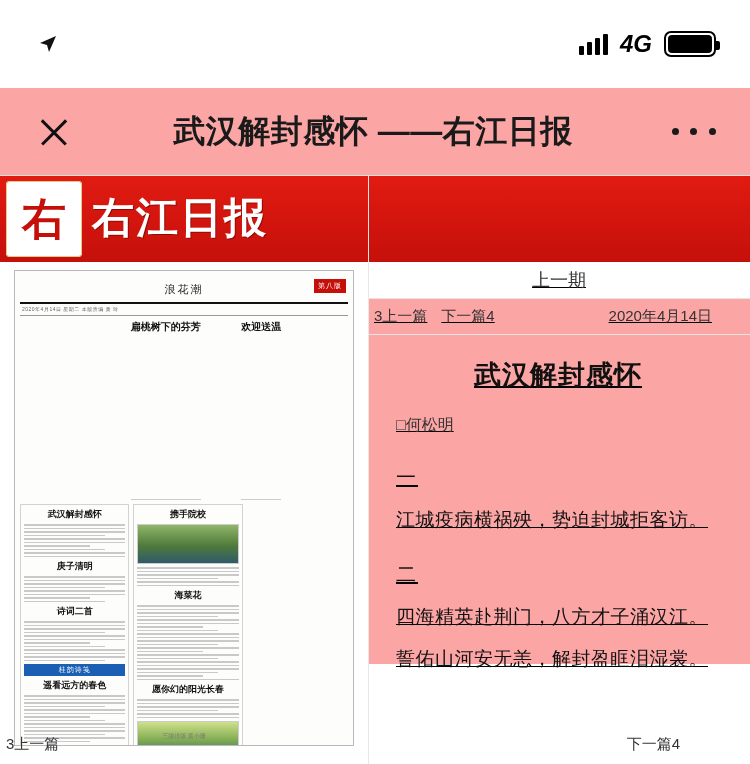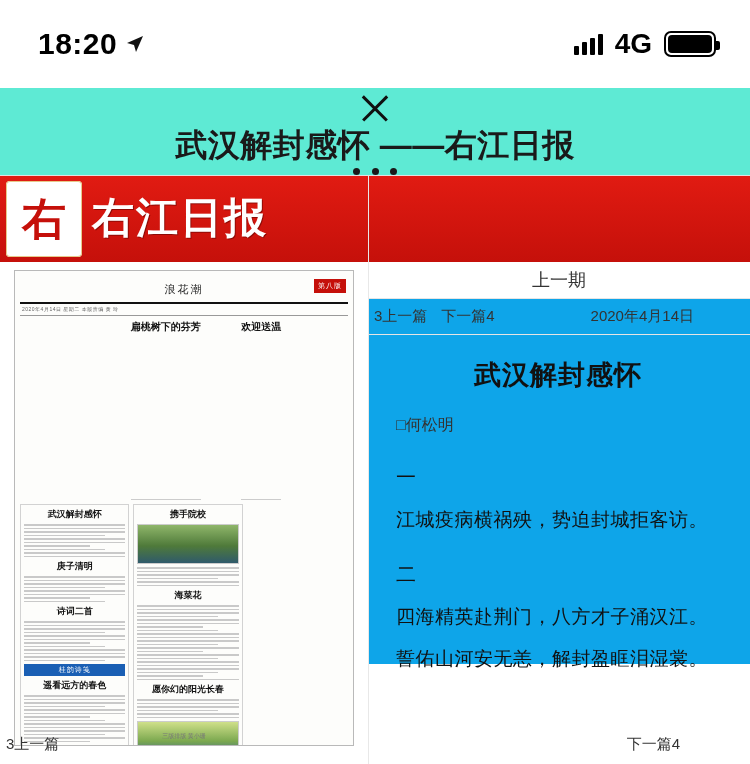--- a/index.html
+++ b/index.html
@@ -55,22 +55,23 @@
     display: block;
     width: 5px;
     background: #000;
     border-radius: 1px;
   }
   .signal-bars i:nth-child(1) { height: 9px; }
   .signal-bars i:nth-child(2) { height: 13px; }
   .signal-bars i:nth-child(3) { height: 17px; }
   .signal-bars i:nth-child(4) { height: 21px; }
   .net-label {
-    font-size: 28px;
+    font-size: 24px;
     font-weight: bold;
+    font-style: italic;
   }
   .battery {
     width: 52px;
     height: 26px;
     border: 2px solid #000;
     border-radius: 7px;
     position: relative;
     box-sizing: border-box;
     padding: 2px;
   }
@@ -87,28 +88,27 @@
   .battery span {
     display: block;
     height: 100%;
     background: #000;
     border-radius: 4px;
   }
 
   
   .nav-bar {
     height: 88px;
-    background: #5eead4;
+    background: #fca5a5;
     display: flex;
     align-items: center;
     justify-content: space-between;
     padding: 0 34px;
     box-sizing: border-box;
     border-bottom: 1px solid #e2e2e2;
-    flex-direction: column;
   }
   .nav-close {
     width: 40px;
     height: 40px;
     position: relative;
     cursor: pointer;
   }
   .nav-close::before, .nav-close::after {
     content: "";
     position: absolute;
@@ -209,21 +209,22 @@
   .col-left {
     width: 368px;
     background: #ffffff;
     position: relative;
     padding: 8px 6px 0 14px;
     box-sizing: border-box;
   }
   .col-right {
     flex: 1;
     position: relative;
-    background: #0ea5e9;
+    background: #fca5a5;
+    text-decoration: underline;
   }
 
   
   .paper {
     width: 340px;
     height: 476px;
     background: #fdfdfb;
     border: 1px solid #b9b9b9;
     box-sizing: border-box;
     padding: 5px;
@@ -362,21 +363,21 @@
     display: flex;
     align-items: center;
     font-size: 15px;
     color: #333;
     padding: 0 4px 0 6px;
     box-sizing: border-box;
     gap: 4px;
   }
   .nav-strip .prev { white-space: nowrap; }
   .nav-strip .next { white-space: nowrap; margin-left: 10px; }
-  .nav-strip .date { margin-left: auto; margin-right: 52px; white-space: nowrap; text-align: center; }
+  .nav-strip .date { margin-left: auto; margin-right: 34px; white-space: nowrap; text-align: center; }
 
   .article {
     padding: 22px 28px 0 26px;
     box-sizing: border-box;
   }
   .article-title {
     font-size: 27px;
     font-weight: bold;
     text-align: center;
     color: #111;
@@ -425,21 +426,20 @@
     bottom: 0;
     width: 1px;
     background: #e8e8e8;
   }
 </style>
 </head>
 <body>
 
 <div class="status-bar">
   <div class="status-left">
-    <span class="status-time">18:20</span>
     <span class="location-icon">
       <svg width="20" height="20" viewBox="0 0 20 20">
           <path d="M18 2 L2 9 L9 11 L11 18 Z" fill="#111"></path>
         </svg>
     </span>
   </div>
   <div class="status-right">
     <span class="signal-bars">
         <i></i>
         <i></i>

